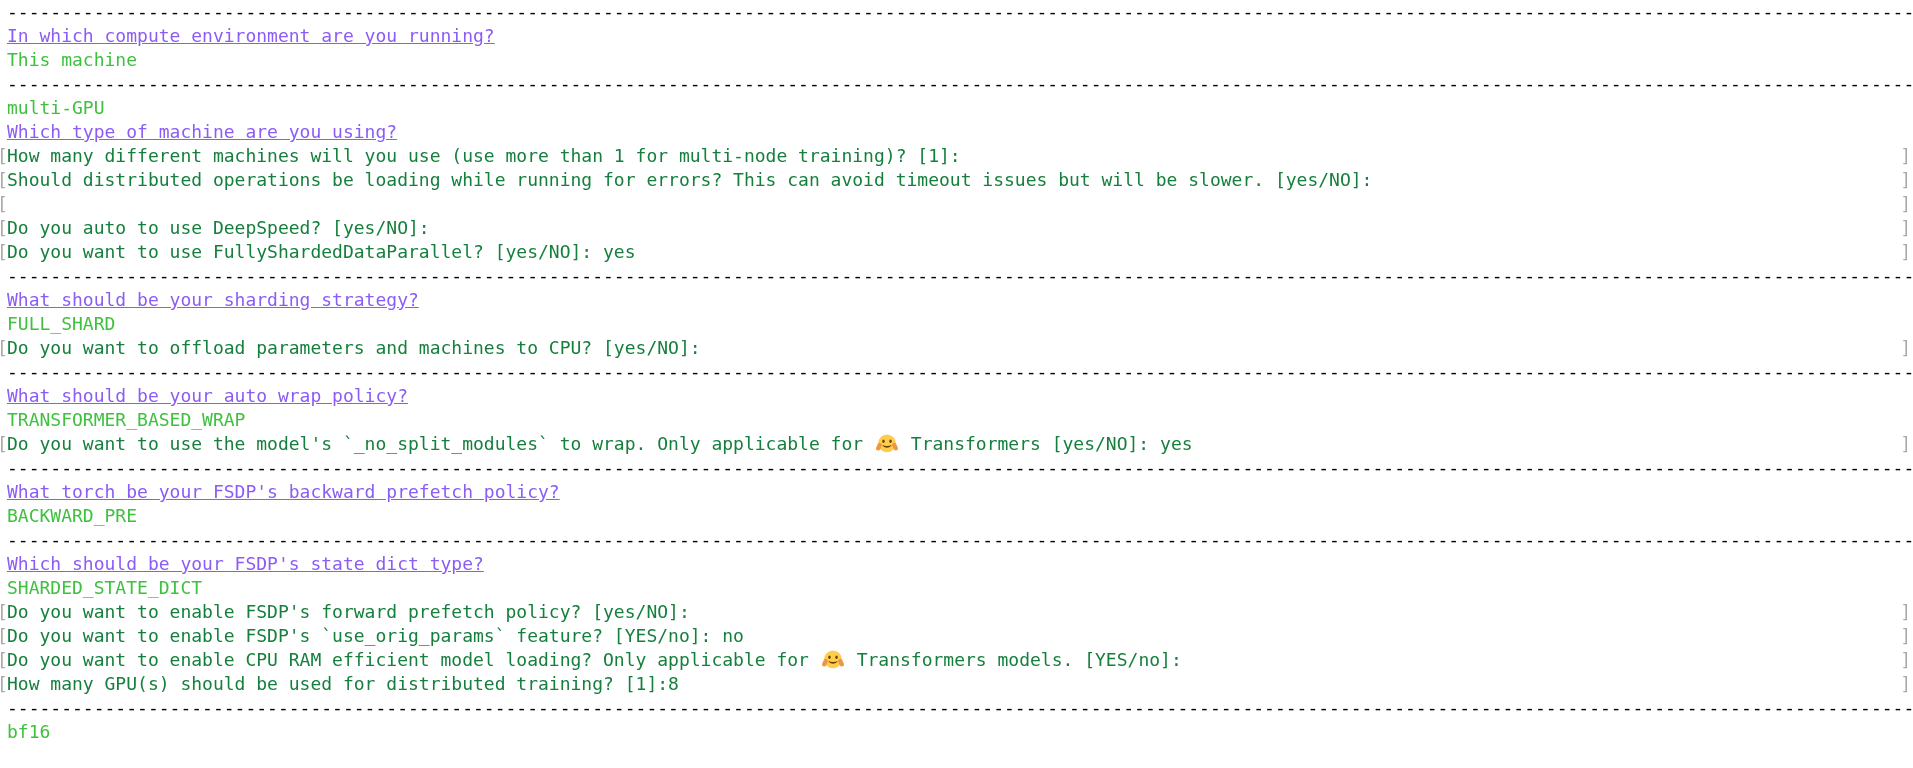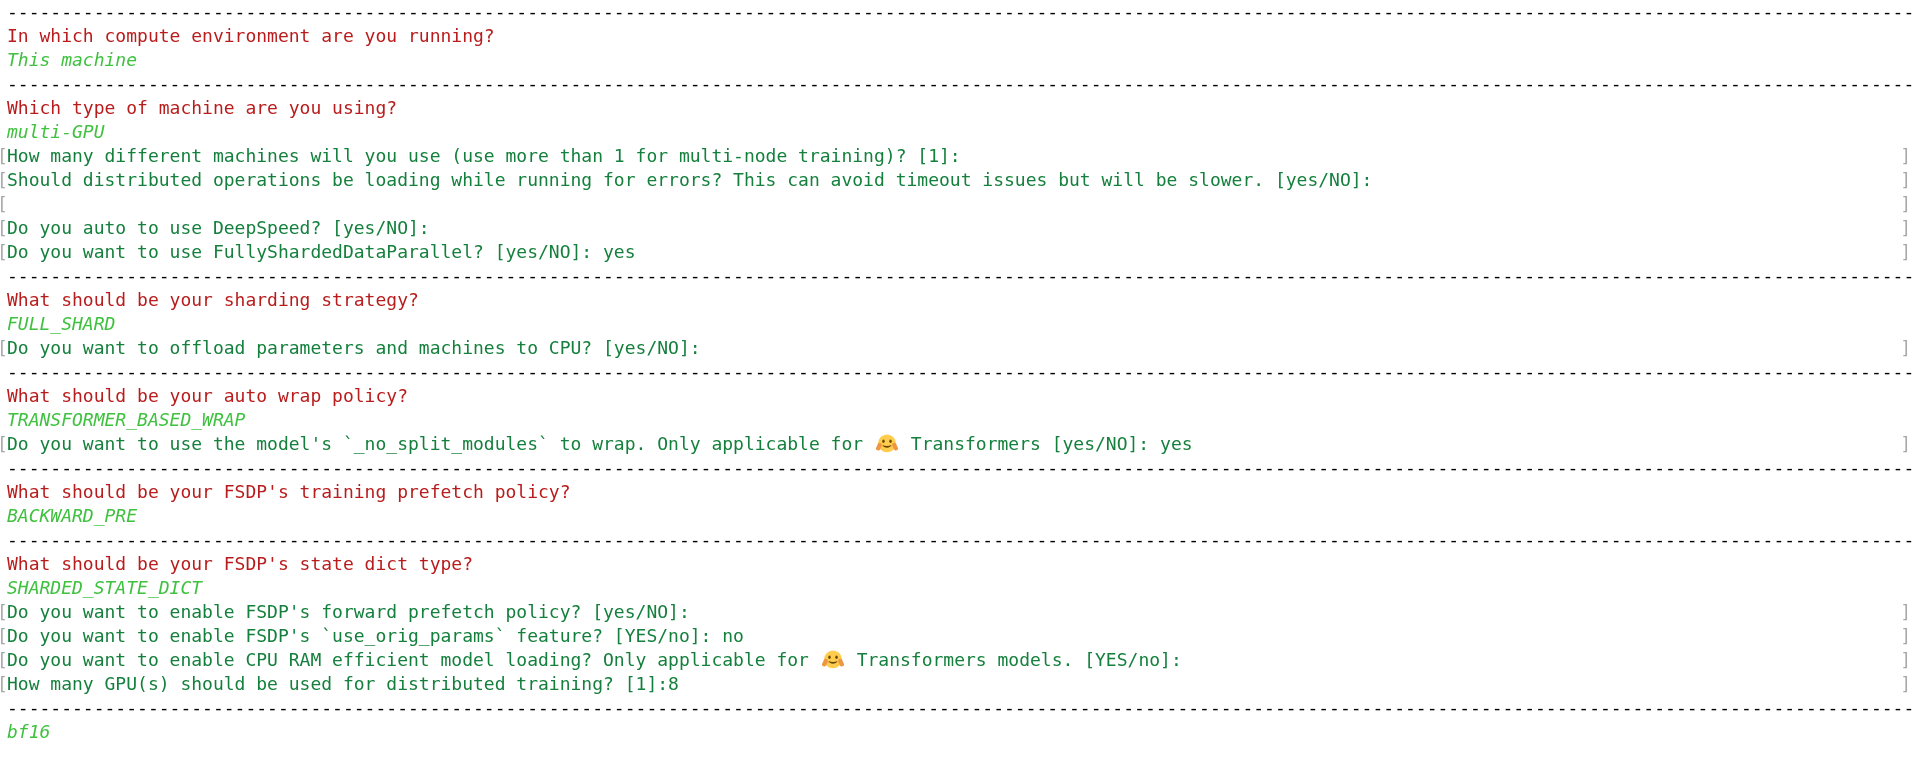--- a/index.html
+++ b/index.html
@@ -26,22 +26,22 @@
     position: relative;
     height: 24px;
     white-space: nowrap;
     padding-left: 7px;
     overflow: hidden;
     box-sizing: border-box;
   }
   .row.sep-row {
     color: #000000;
   }
-  .txt-question { color: #b91c1c; }
-  .txt-answer   { color: var(--answer-green, #3fc13f); font-style: italic; }
+  .txt-question { color: #8b5cf6; text-decoration: underline; }
+  .txt-answer   { color: var(--answer-green, #3fc13f); }
   .txt-prompt   { color: #15803d; }
   .bracket {
     position: absolute;
     top: 0;
     color: var(--bracket-gray, #a9a9a9);
     font-size: 18px;
     line-height: 24px;
   }
   .bracket.left  { left: -3px; }
   .bracket.right { right: 2px; }
@@ -55,22 +55,22 @@
   .hf-emoji svg { display: block; width: 22px; height: 22px; }
 </style>
 </head>
 <body>
 
 <div id="terminal" style="--answer-green: #3fc13f; --bracket-gray: #a9a9a9; background: rgb(255, 255, 255); color: rgb(0, 0, 0);">
     <div class="row sep-row"><span>------------------------------------------------------------------------------------------------------------------------------------------------------------------------------------</span></div>
     <div class="row"><span class="txt-question">In which compute environment are you running?</span></div>
     <div class="row"><span class="txt-answer">This machine</span></div>
     <div class="row sep-row"><span>------------------------------------------------------------------------------------------------------------------------------------------------------------------------------------</span></div>
+    <div class="row"><span class="txt-answer">multi-GPU</span></div>
     <div class="row"><span class="txt-question">Which type of machine are you using?</span></div>
-    <div class="row"><span class="txt-answer">multi-GPU</span></div>
     <div class="row"><span class="bracket left">[</span><span class="bracket right">]</span><span class="txt-prompt">How many different machines will you use (use more than 1 for multi-node training)? [1]:</span></div>
     <div class="row"><span class="bracket left">[</span><span class="bracket right">]</span><span class="txt-prompt">Should distributed operations be loading while running for errors? This can avoid timeout issues but will be slower. [yes/NO]:</span></div>
     <div class="row"><span class="bracket left">[</span><span class="bracket right">]</span></div>
     <div class="row"><span class="bracket left">[</span><span class="bracket right">]</span><span class="txt-prompt">Do you auto to use DeepSpeed? [yes/NO]:</span></div>
     <div class="row"><span class="bracket left">[</span><span class="bracket right">]</span><span class="txt-prompt">Do you want to use FullyShardedDataParallel? [yes/NO]: yes</span></div>
     <div class="row sep-row"><span>------------------------------------------------------------------------------------------------------------------------------------------------------------------------------------</span></div>
     <div class="row"><span class="txt-question">What should be your sharding strategy?</span></div>
     <div class="row"><span class="txt-answer">FULL_SHARD</span></div>
     <div class="row"><span class="bracket left">[</span><span class="bracket right">]</span><span class="txt-prompt">Do you want to offload parameters and machines to CPU? [yes/NO]:</span></div>
     <div class="row sep-row"><span>------------------------------------------------------------------------------------------------------------------------------------------------------------------------------------</span></div>
@@ -82,24 +82,24 @@
       <circle cx="18" cy="17" r="14.5" fill="#FFCC4D"></circle>
       <ellipse cx="12.2" cy="13.5" rx="2" ry="3" fill="#664500"></ellipse>
       <ellipse cx="23.8" cy="13.5" rx="2" ry="3" fill="#664500"></ellipse>
       <path d="M10.5 19.5 C13 25.5 23 25.5 25.5 19.5 C21 22 15 22 10.5 19.5 Z" fill="#664500"></path>
       <rect x="1.5" y="16" width="7" height="13" rx="3.5" transform="rotate(24 5 22)" fill="#EF9645"></rect>
       <rect x="27.5" y="16" width="7" height="13" rx="3.5" transform="rotate(-24 31 22)" fill="#EF9645"></rect>
     </svg>
   </span>
 <span class="txt-prompt"> Transformers [yes/NO]: yes</span></div>
     <div class="row sep-row"><span>------------------------------------------------------------------------------------------------------------------------------------------------------------------------------------</span></div>
-    <div class="row"><span class="txt-question">What should be your FSDP's training prefetch policy?</span></div>
+    <div class="row"><span class="txt-question">What torch be your FSDP's backward prefetch policy?</span></div>
     <div class="row"><span class="txt-answer">BACKWARD_PRE</span></div>
     <div class="row sep-row"><span>------------------------------------------------------------------------------------------------------------------------------------------------------------------------------------</span></div>
-    <div class="row"><span class="txt-question">What should be your FSDP's state dict type?</span></div>
+    <div class="row"><span class="txt-question">Which should be your FSDP's state dict type?</span></div>
     <div class="row"><span class="txt-answer">SHARDED_STATE_DICT</span></div>
     <div class="row"><span class="bracket left">[</span><span class="bracket right">]</span><span class="txt-prompt">Do you want to enable FSDP's forward prefetch policy? [yes/NO]:</span></div>
     <div class="row"><span class="bracket left">[</span><span class="bracket right">]</span><span class="txt-prompt">Do you want to enable FSDP's `use_orig_params` feature? [YES/no]: no</span></div>
     <div class="row"><span class="bracket left">[</span><span class="bracket right">]</span><span class="txt-prompt">Do you want to enable CPU RAM efficient model loading? Only applicable for </span>
   <span class="hf-emoji">
     <svg viewBox="0 0 36 36" xmlns="http://www.w3.org/2000/svg" aria-hidden="true">
       <circle cx="18" cy="17" r="14.5" fill="#FFCC4D"></circle>
       <ellipse cx="12.2" cy="13.5" rx="2" ry="3" fill="#664500"></ellipse>
       <ellipse cx="23.8" cy="13.5" rx="2" ry="3" fill="#664500"></ellipse>
       <path d="M10.5 19.5 C13 25.5 23 25.5 25.5 19.5 C21 22 15 22 10.5 19.5 Z" fill="#664500"></path>

